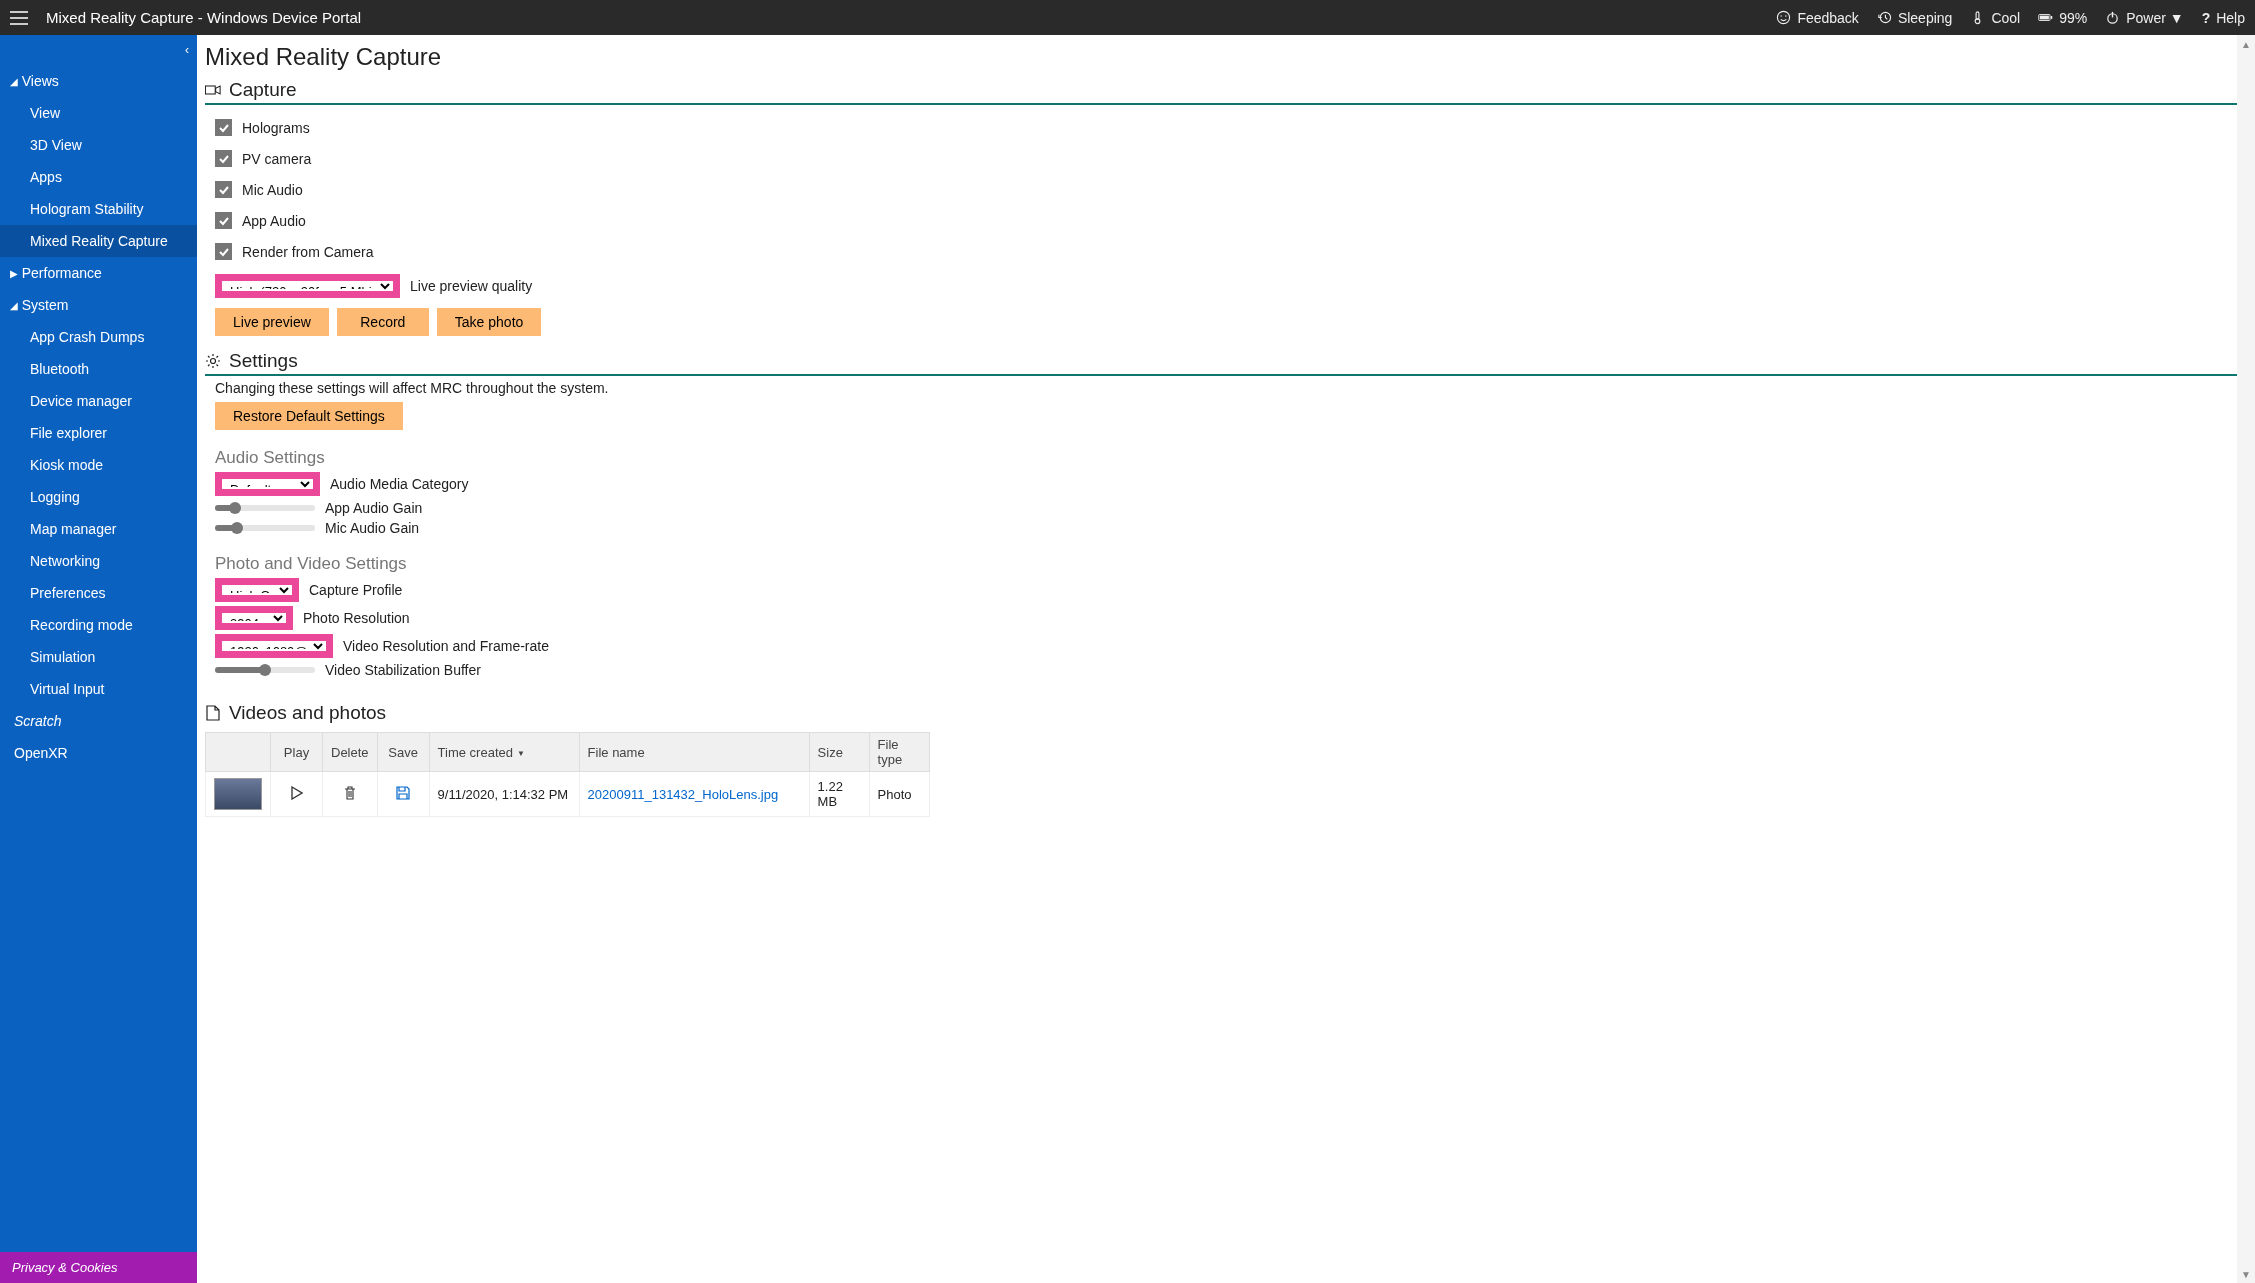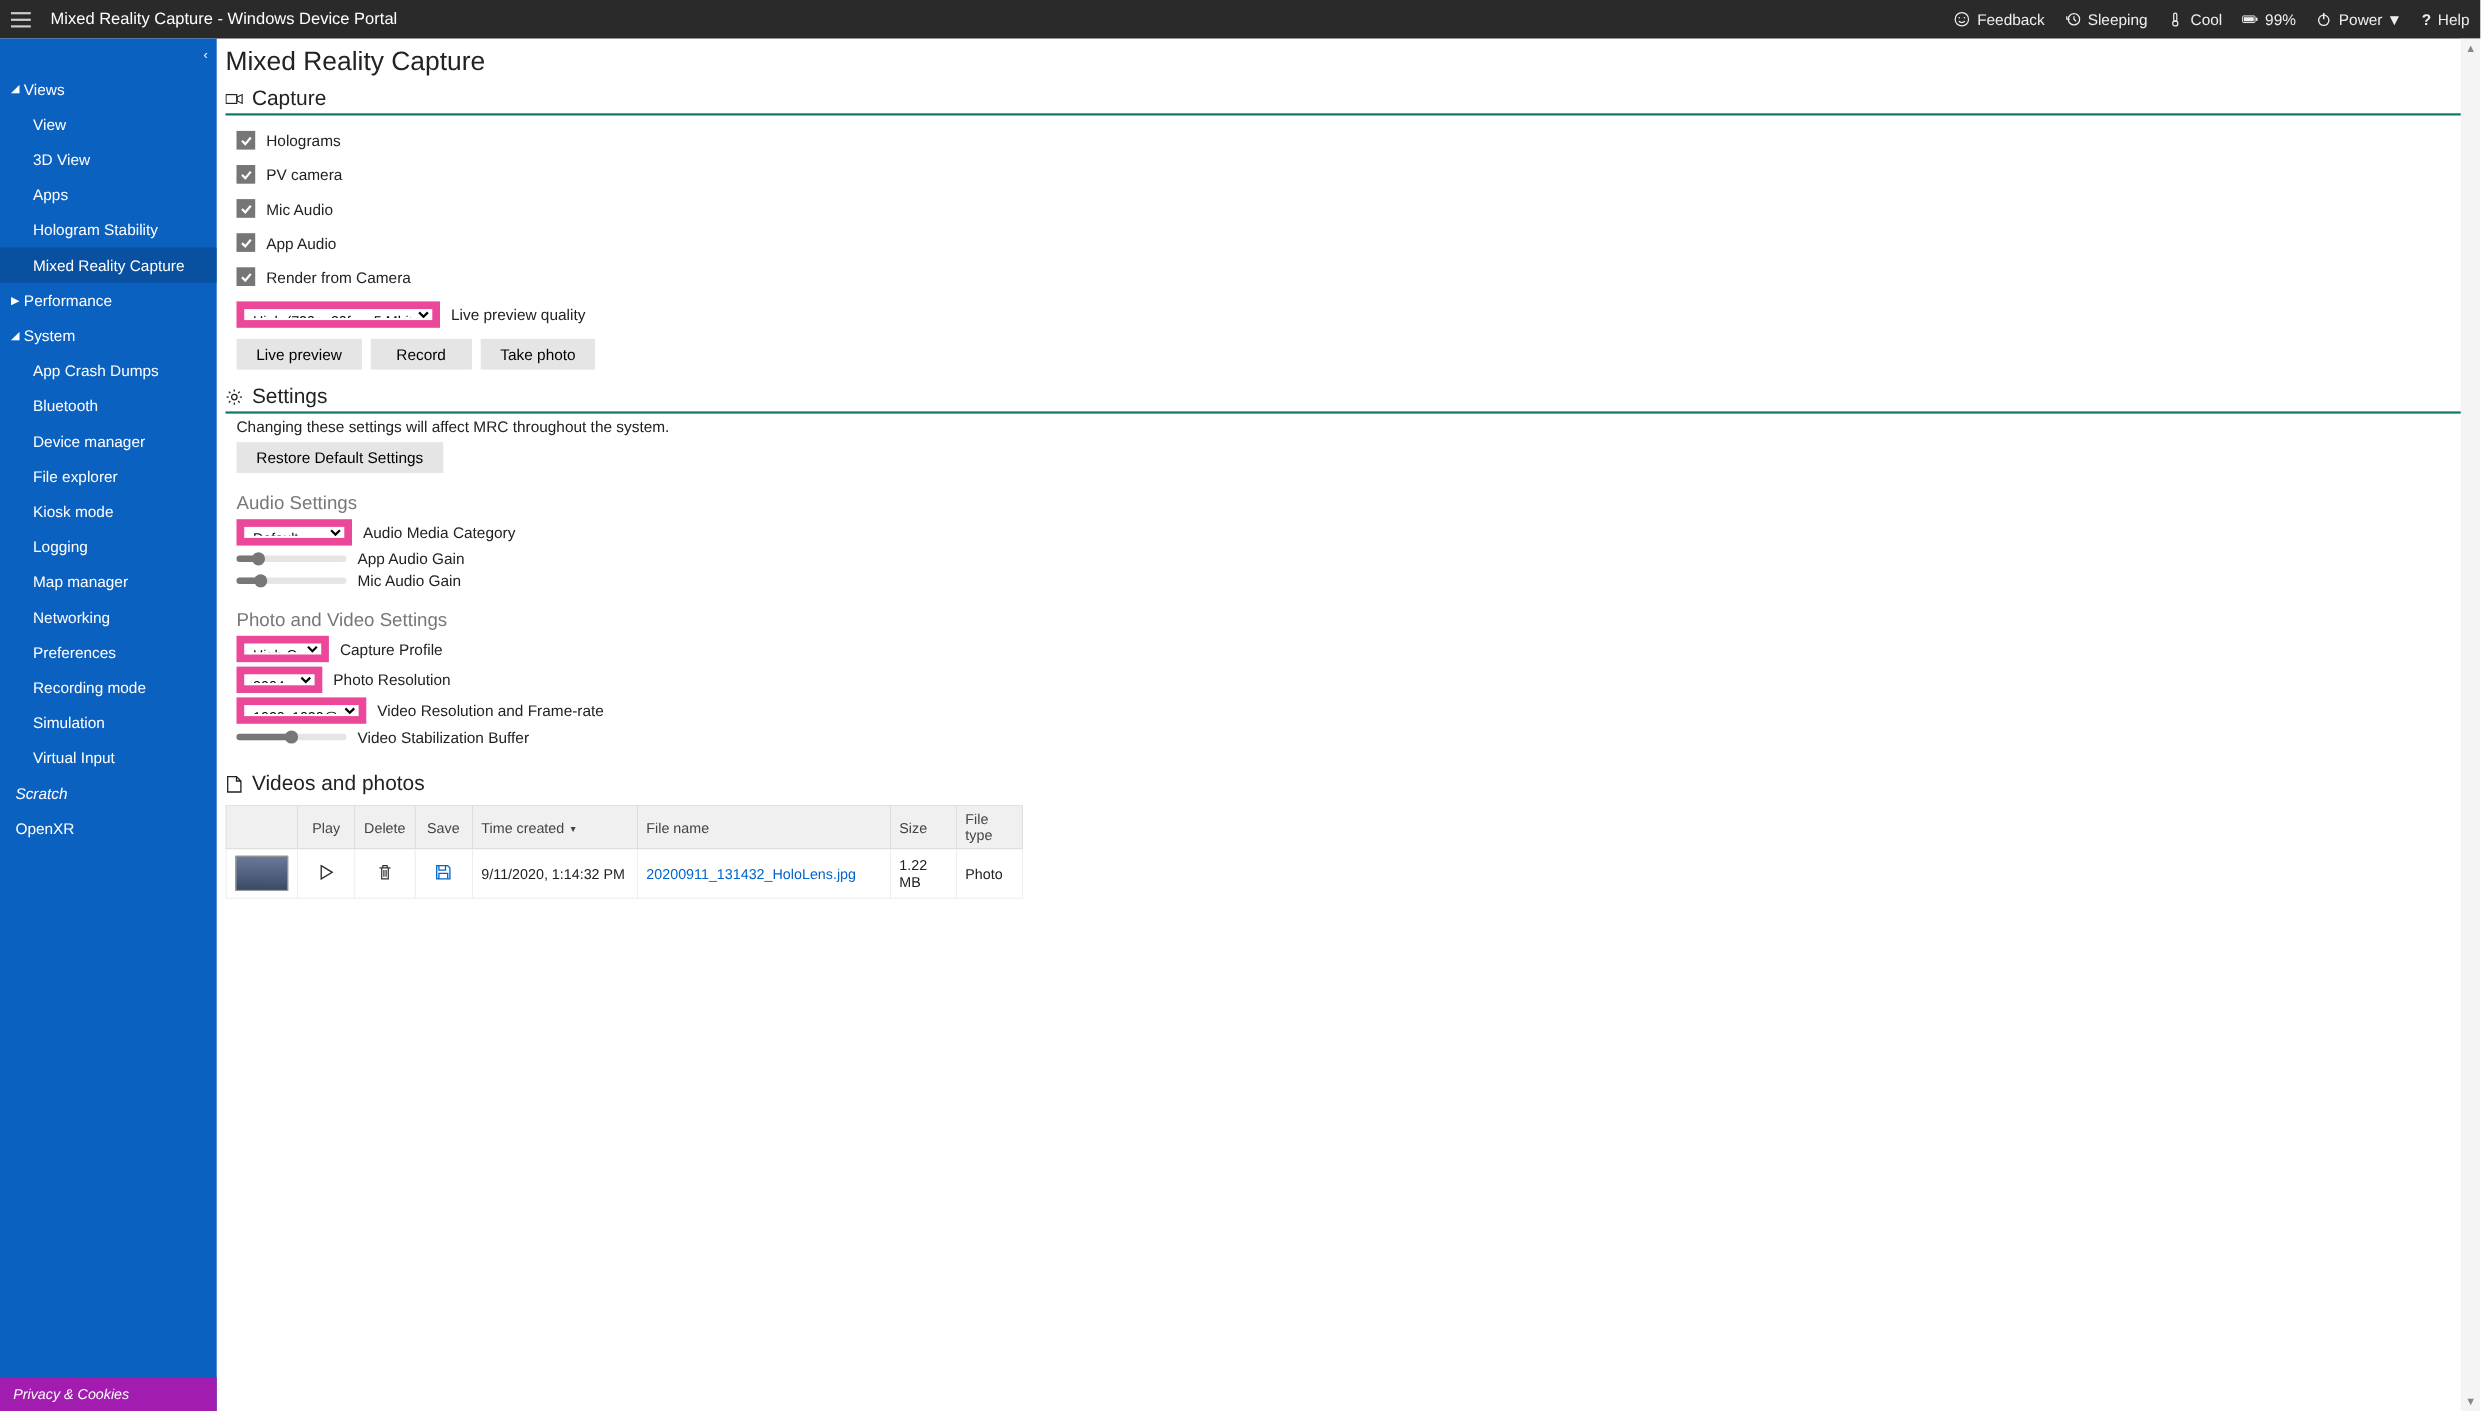--- a/index.html
+++ b/index.html
@@ -24,21 +24,21 @@
   .content h1 { font-size: 24px; font-weight: 400; margin-bottom: 8px; }
   .section-header { display: flex; align-items: center; gap: 8px; font-size: 19px; font-weight: 400; border-bottom: 2px solid #0f766e; padding-bottom: 2px; margin-top: 6px; }
   .section-header.noborder { border-bottom: none; }
   .section-header svg { width: 16px; height: 16px; }
   .check-row { display: flex; align-items: center; gap: 10px; margin: 14px 0 14px 10px; }
   .checkbox { width: 17px; height: 17px; background: #767676; display: flex; align-items: center; justify-content: center; cursor: pointer; }
   .checkbox svg { width: 12px; height: 12px; }
   .select-row { display: flex; align-items: center; gap: 10px; margin: 4px 0 4px 10px; }
   select { font-size: 13px; padding: 2px 4px; border: 7px solid #ec4899; background: #fff; height: 24px; }
   .btn-row { display: flex; gap: 8px; margin: 10px 0 14px 10px; }
-  .btn { background: #e5e5e5; border: none; padding: 6px 18px; font-size: 14px; cursor: pointer; min-width: 92px; }
+  .btn { background: #fdba74; border: none; padding: 6px 18px; font-size: 14px; cursor: pointer; min-width: 92px; }
   .settings-desc { margin: 4px 0 6px 10px; font-size: 14px; }
   .sub-header { font-size: 17px; color: #777; font-weight: 400; margin: 18px 0 2px 10px; }
   .slider-row { display: flex; align-items: center; gap: 10px; margin: 4px 0 4px 10px; }
   .slider { width: 100px; height: 6px; background: #e5e5e5; border-radius: 3px; position: relative; cursor: pointer; }
   .slider .fill { position: absolute; left: 0; top: 0; height: 100%; background: #777; border-radius: 3px; }
   .slider .thumb { position: absolute; top: 50%; transform: translate(-50%, -50%); width: 12px; height: 12px; background: #777; border-radius: 50%; }
   .label { font-size: 14px; }
   .table-wrap { margin-top: 6px; }
   table { border-collapse: collapse; font-size: 13px; }
   th { background: #f0f0f0; font-weight: 400; text-align: left; padding: 4px 8px; border: 1px solid #ddd; color: #444; }

